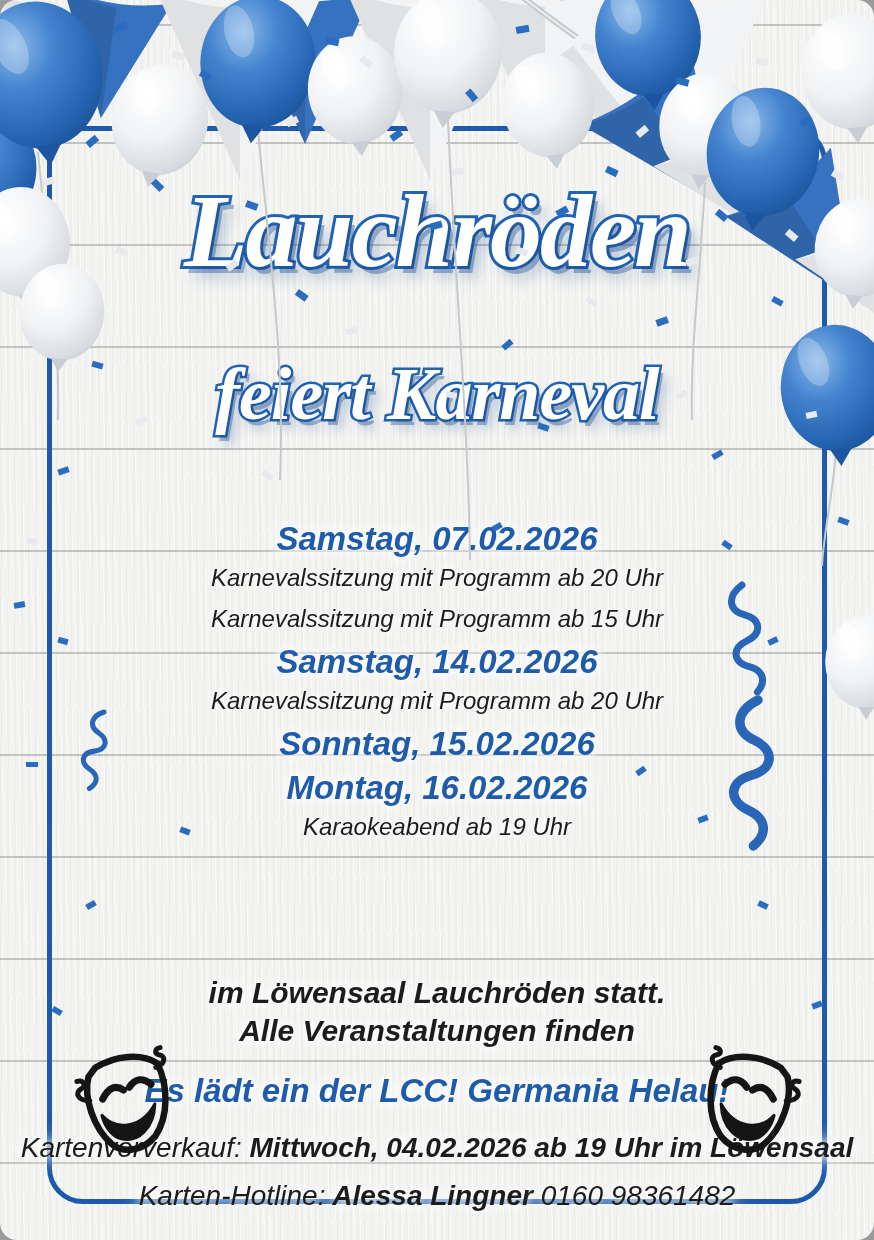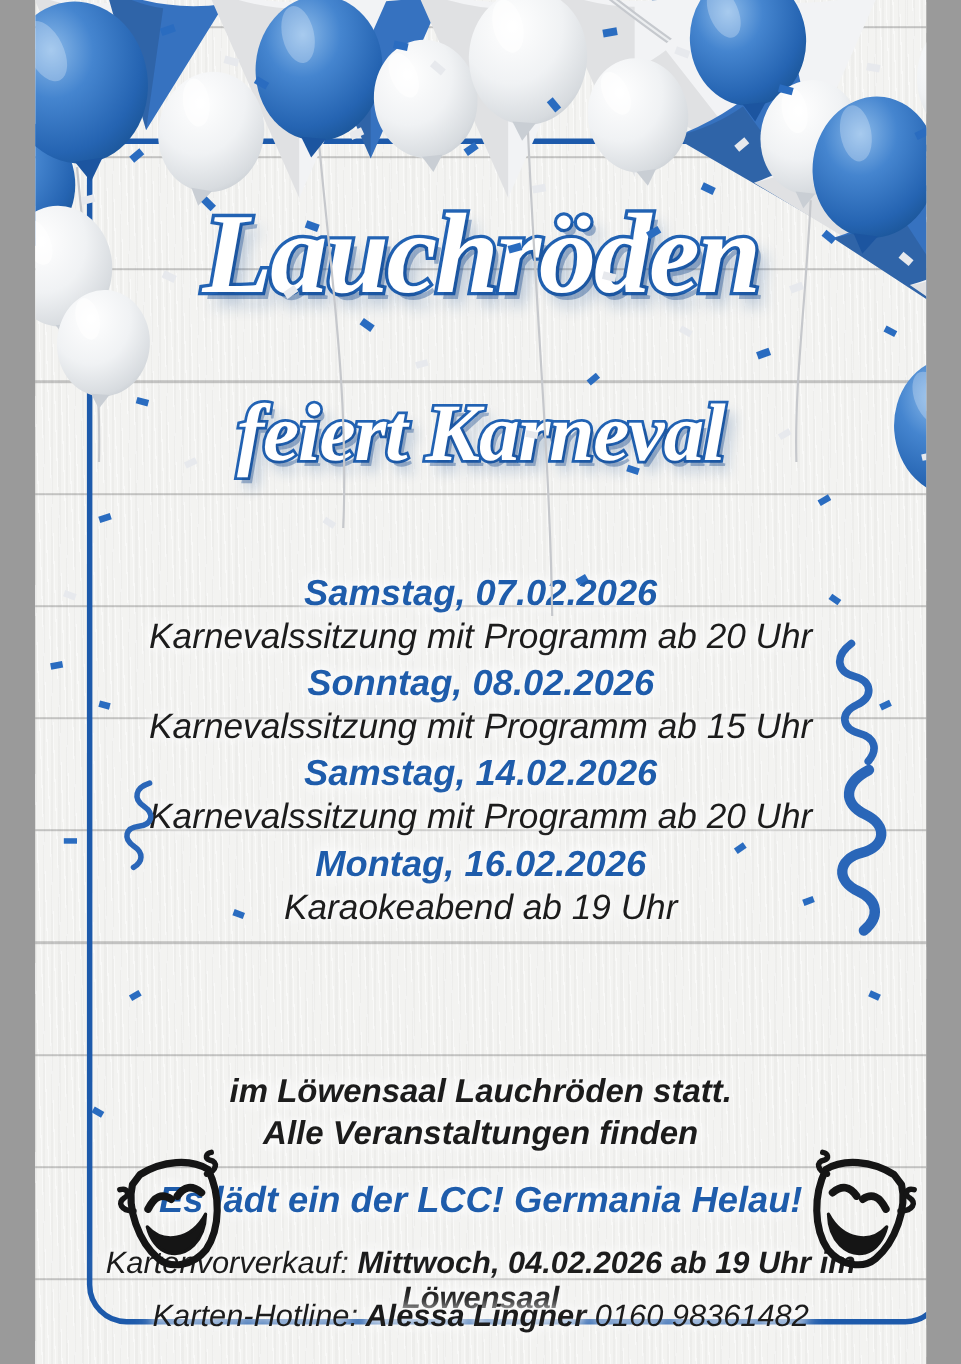--- a/index.html
+++ b/index.html
@@ -1,24 +1,25 @@
 <!DOCTYPE html>
 <html><head>
 <meta charset="utf-8">
 <style>
   html,body{margin:0;padding:0;background:#9a9a9a;}
   .poster{
-    position:relative;width:810px;height:1240px;margin:0 auto;overflow:hidden;
+    position:relative;width:874px;height:1240px;margin:0 auto;overflow:hidden;
     background-color:#f3f3f1;
     background-image:
       repeating-linear-gradient(to bottom, rgba(100,100,100,0) 0 100px, rgba(100,100,100,0.34) 100px 102px),
       repeating-linear-gradient(90deg, rgba(0,0,0,0.022) 0 2px, rgba(0,0,0,0) 2px 7px),
       repeating-linear-gradient(88deg, rgba(255,255,255,0.5) 0 1px, rgba(0,0,0,0) 1px 6px);
     background-position:0 42px, 0 0, 0 0;
     font-family:"Liberation Sans", sans-serif;
+    border-radius:17px;
   }
   .frame{
     position:absolute;left:47px;top:126px;width:780px;height:1078px;
     box-sizing:border-box;border:5px solid #1d5aab;border-radius:36px;z-index:1;
   }
   .txt{position:absolute;left:0;right:0;text-align:center;z-index:2;}
   .halo{text-shadow:0 0 8px #ffffff,0 0 16px #ffffff,0 0 22px #ffffff;}
   .title1{
     top:176px;font-family:cursive;font-style:italic;font-weight:700;
     font-size:104px;line-height:1.05;letter-spacing:-2px;color:#ffffff;
@@ -26,21 +27,21 @@
     text-shadow:5px 7px 0 rgba(23,74,142,0.38), 9px 12px 14px rgba(23,74,142,0.28);
   }
   .title2{
     top:356px;font-family:cursive;font-style:italic;font-weight:700;
     font-size:74px;line-height:1.05;letter-spacing:-1px;color:#ffffff;
     -webkit-text-stroke:5px #2263b4;paint-order:stroke fill;
     text-shadow:4px 6px 0 rgba(23,74,142,0.38), 8px 10px 12px rgba(23,74,142,0.28);
   }
   .events{top:518px;}
   .event-date{font-size:33px;line-height:41px;font-weight:700;font-style:italic;color:#1e5cab;}
-  .event-detail{font-size:32px;line-height:38px;font-style:italic;color:#1c1c1c;}
+  .event-detail{font-size:24px;line-height:38px;font-style:italic;color:#1c1c1c;}
   .event{margin-bottom:3px;}
   .venue{top:974px;font-size:30px;line-height:38px;font-weight:700;font-style:italic;color:#1c1c1c;}
   .invite{top:1072px;font-size:33px;font-weight:700;font-style:italic;color:#1e5cab;}
   .foot1{top:1132px;}
   .foot2{top:1180px;}
   .foot{font-size:28px;font-style:italic;color:#1c1c1c;}
   .foot .b{font-weight:700;}
   .decor{position:absolute;left:0;top:0;z-index:3;pointer-events:none;}
   .mask{position:absolute;z-index:2;}
   .mask-left{left:62px;top:1044px;}
@@ -55,28 +56,28 @@
 
   <div class="txt title1 halo">Lauchröden</div>
   <div class="txt title2 halo">feiert Karneval</div>
 
   <div class="txt events">
     <div class="event">
       <div class="event-date halo">Samstag, 07.02.2026</div>
       <div class="event-detail halo">Karnevalssitzung mit Programm ab 20 Uhr</div>
     </div>
     <div class="event">
-      <div class="event-date halo">Sonntag, 08.02.2026</div>
       <div class="event-detail halo">Karnevalssitzung mit Programm ab 15 Uhr</div>
     </div>
     <div class="event">
       <div class="event-date halo">Samstag, 14.02.2026</div>
       <div class="event-detail halo">Karnevalssitzung mit Programm ab 20 Uhr</div>
     </div>
     <div class="event">
+      <div class="event-date halo">Sonntag, 15.02.2026</div>
     </div>
     <div class="event">
       <div class="event-date halo">Montag, 16.02.2026</div>
       <div class="event-detail halo">Karaokeabend ab 19 Uhr</div>
     </div>
   </div>
 
   <div class="txt venue halo">
     <div>im Löwensaal Lauchröden statt.</div>
     <div>Alle Veranstaltungen finden</div>

